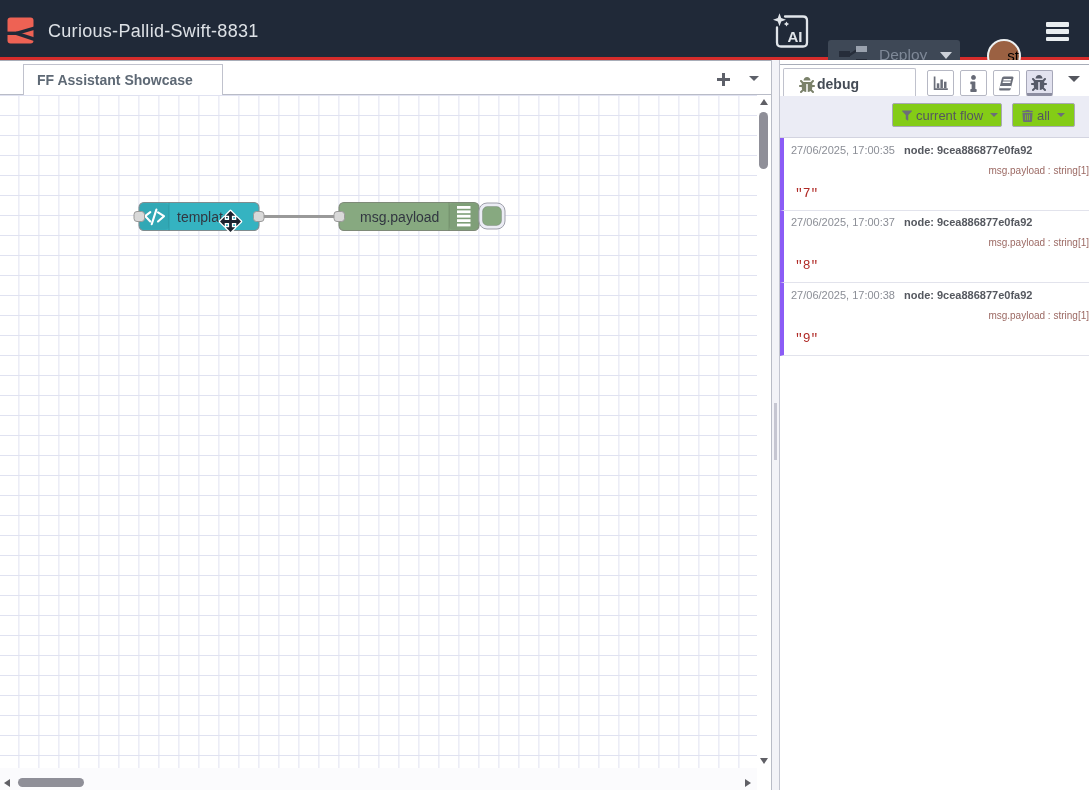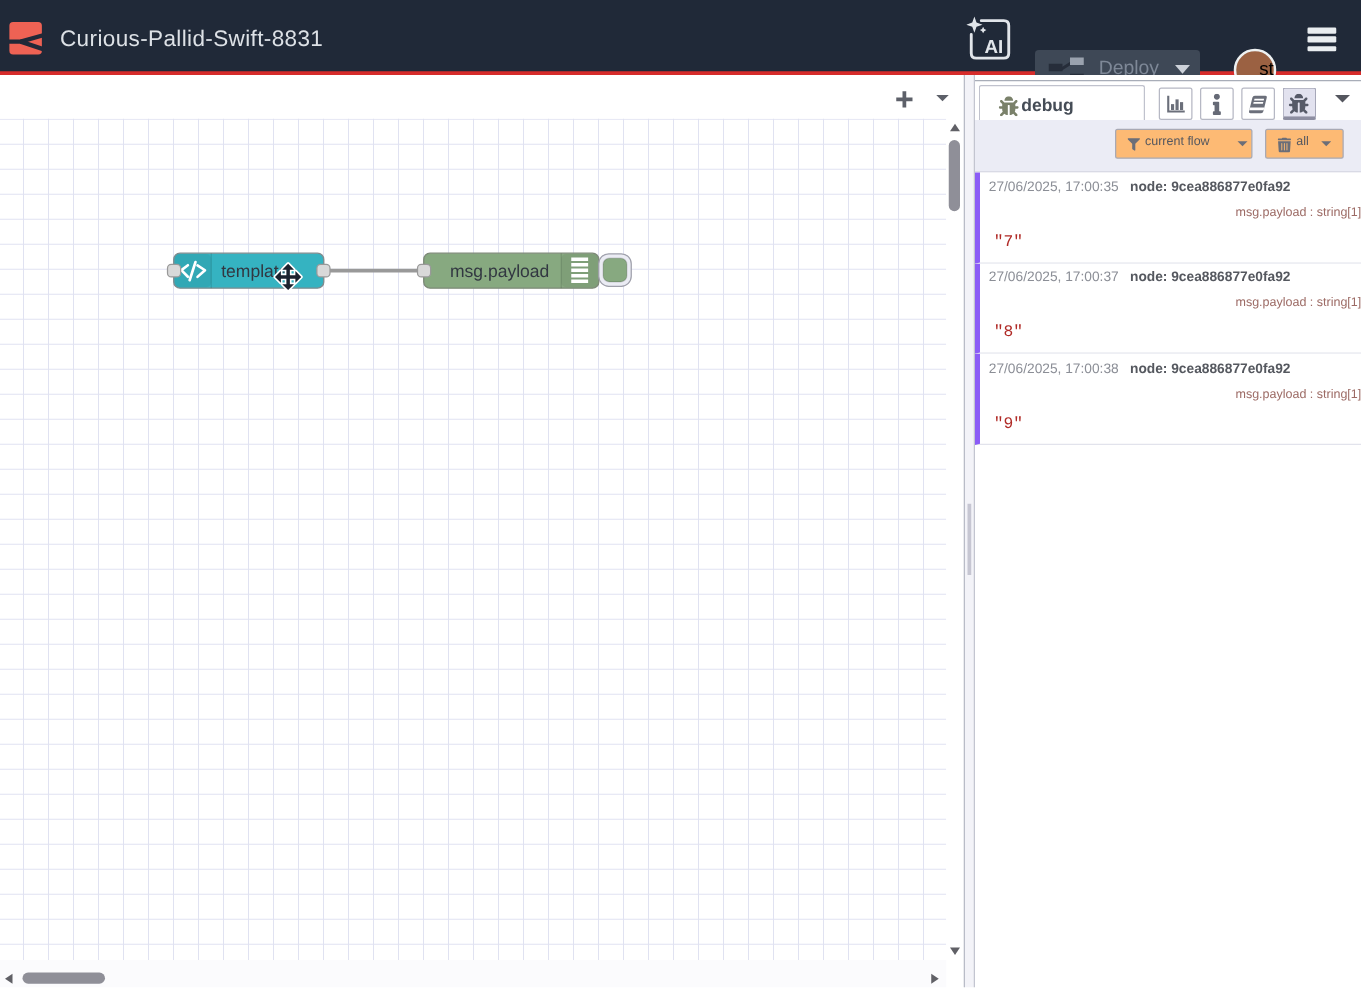--- a/index.html
+++ b/index.html
@@ -80,22 +80,22 @@
   #dbgtab .txt { position:absolute; left:33px; top:7px; font-size:14px; font-weight:bold; color:#454c56; }
   .sbbtn { position:absolute; top:4.5px; width:27px; height:26px; background:#fff;
     border:1px solid #b6b8c4; border-radius:2px; }
   .sbbtn.active { background:#e2e2ef; border-color:#a6a7b8; border-bottom:3px solid #8d8ea1; }
   #sbcaret { position:absolute; left:1068px; top:76px; width:0; height:0; z-index:5;
     border-left:6px solid transparent; border-right:6px solid transparent;
     border-top:6px solid #54565e; }
 
   #sbtoolbar { position:absolute; left:0; top:36px; width:309px; height:41.5px; background:#ebecf5;
     border-bottom:1px solid #d3d4e0; }
-  .tbtn { position:absolute; top:7px; height:24px; background:#fdba74; border:1px solid #a8a9b4;
-    border-radius:2px; font-size:10px; color:#54575f; }
+  .tbtn { position:absolute; top:7px; height:24px; background:#84cc16; border:1px solid #a8a9b4;
+    border-radius:2px; font-size:13px; color:#54575f; }
   .bcaret { position:absolute; top:9px; width:0; height:0;
     border-left:4.5px solid transparent; border-right:4.5px solid transparent;
     border-top:4.5px solid #6b6e78; }
 
   #messages { position:absolute; left:0; top:78px; width:309px; }
   .msg { position:relative; border-bottom:1px solid #e2e3ec; border-left:4px solid #8b5cf6;
     height:72.5px; background:#fff; padding:5.5px 0 0 7px; }
   .msg .meta { font-size:11px; color:#8b8e96; height:21px; }
   .msg .meta b { color:#55585f; font-weight:bold; margin-left:9px; font-size:11px; }
   .msg .key { font-size:10px; color:#9c6a64; height:21px;text-align:right; }
@@ -132,20 +132,23 @@
       <div class="dcaret"></div>
     </div>
     <div id="avatar">st</div>
     <div id="burger">
         <div></div>
         <div></div>
         <div></div>
       </div>
   </div>
 
+  <div id="tabbar">
+    <div id="wstab">FF Assistant Showcase</div>
+  </div>
   <svg id="tabplus" width="15" height="15" viewBox="0 0 15 15">
     <path d="M 7.5 1 V 14 M 1 7.5 H 14" stroke="#5d6069" stroke-width="3"></path>
   </svg>
   <div id="tabcaret"></div>
 
   <div id="canvas">
     <svg id="nodelayer" width="757" height="673" viewBox="0 0 757 673">
 
       <path d="M 259 121.5 C 294 121.5 304 121.5 339 121.5" stroke="#999999" stroke-width="3" fill="none"></path>
 

